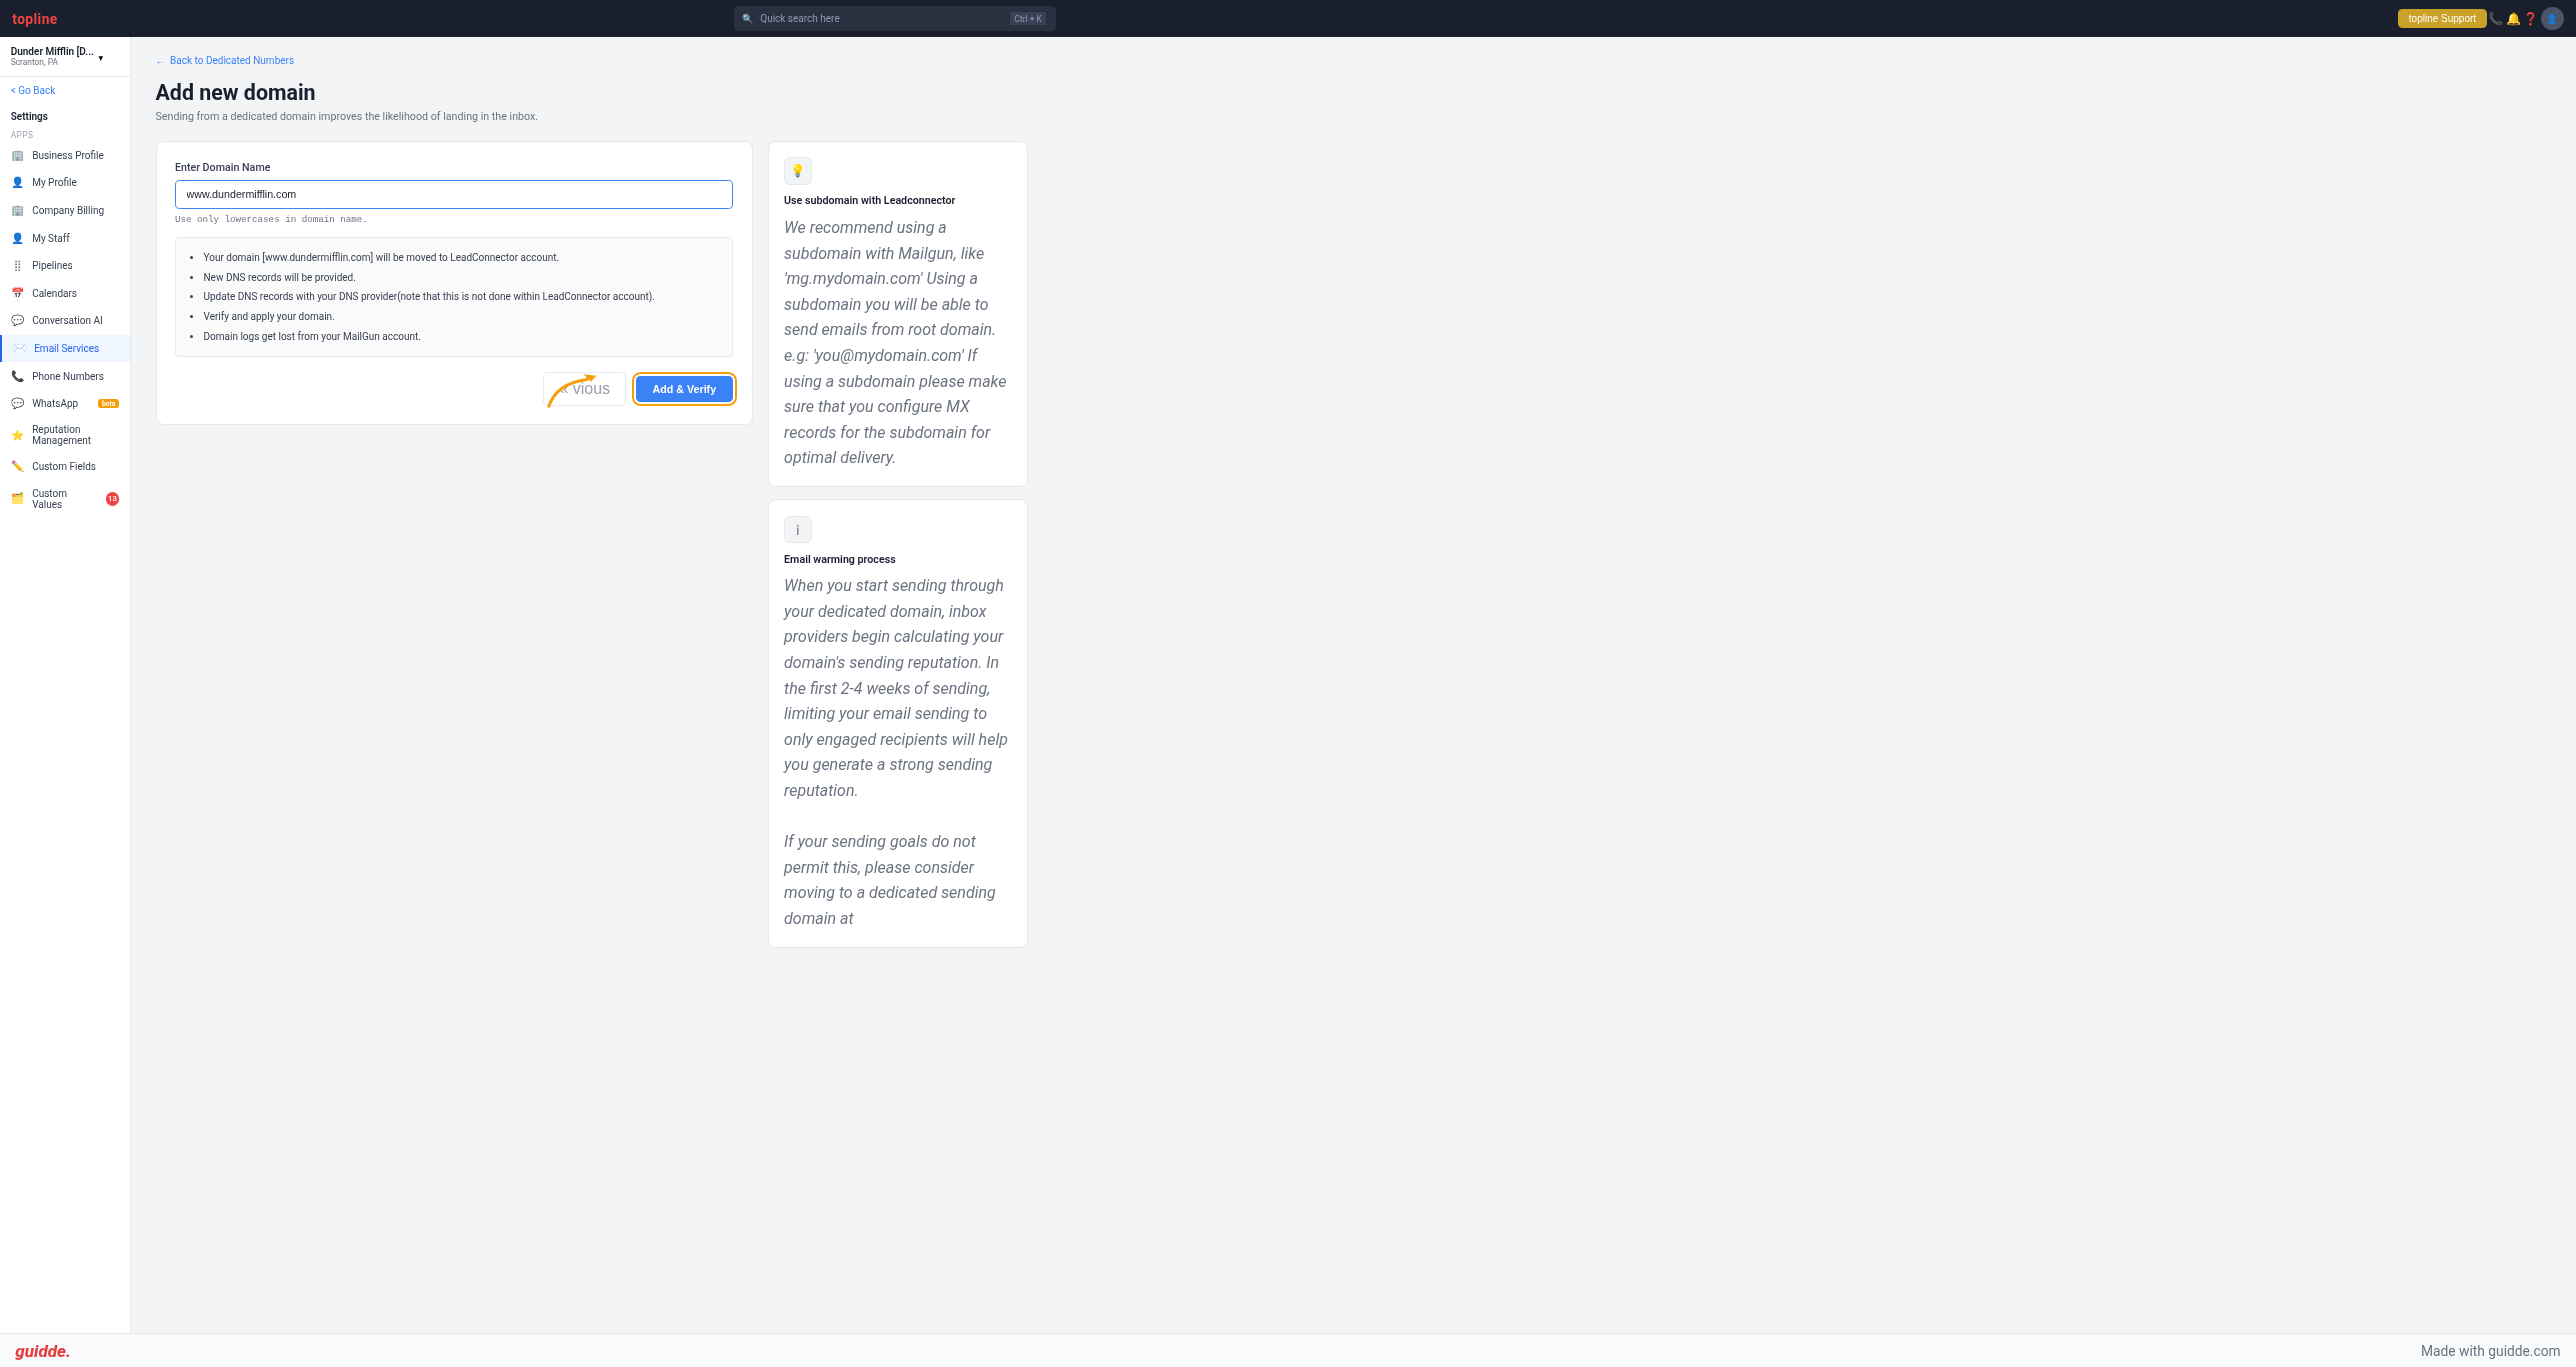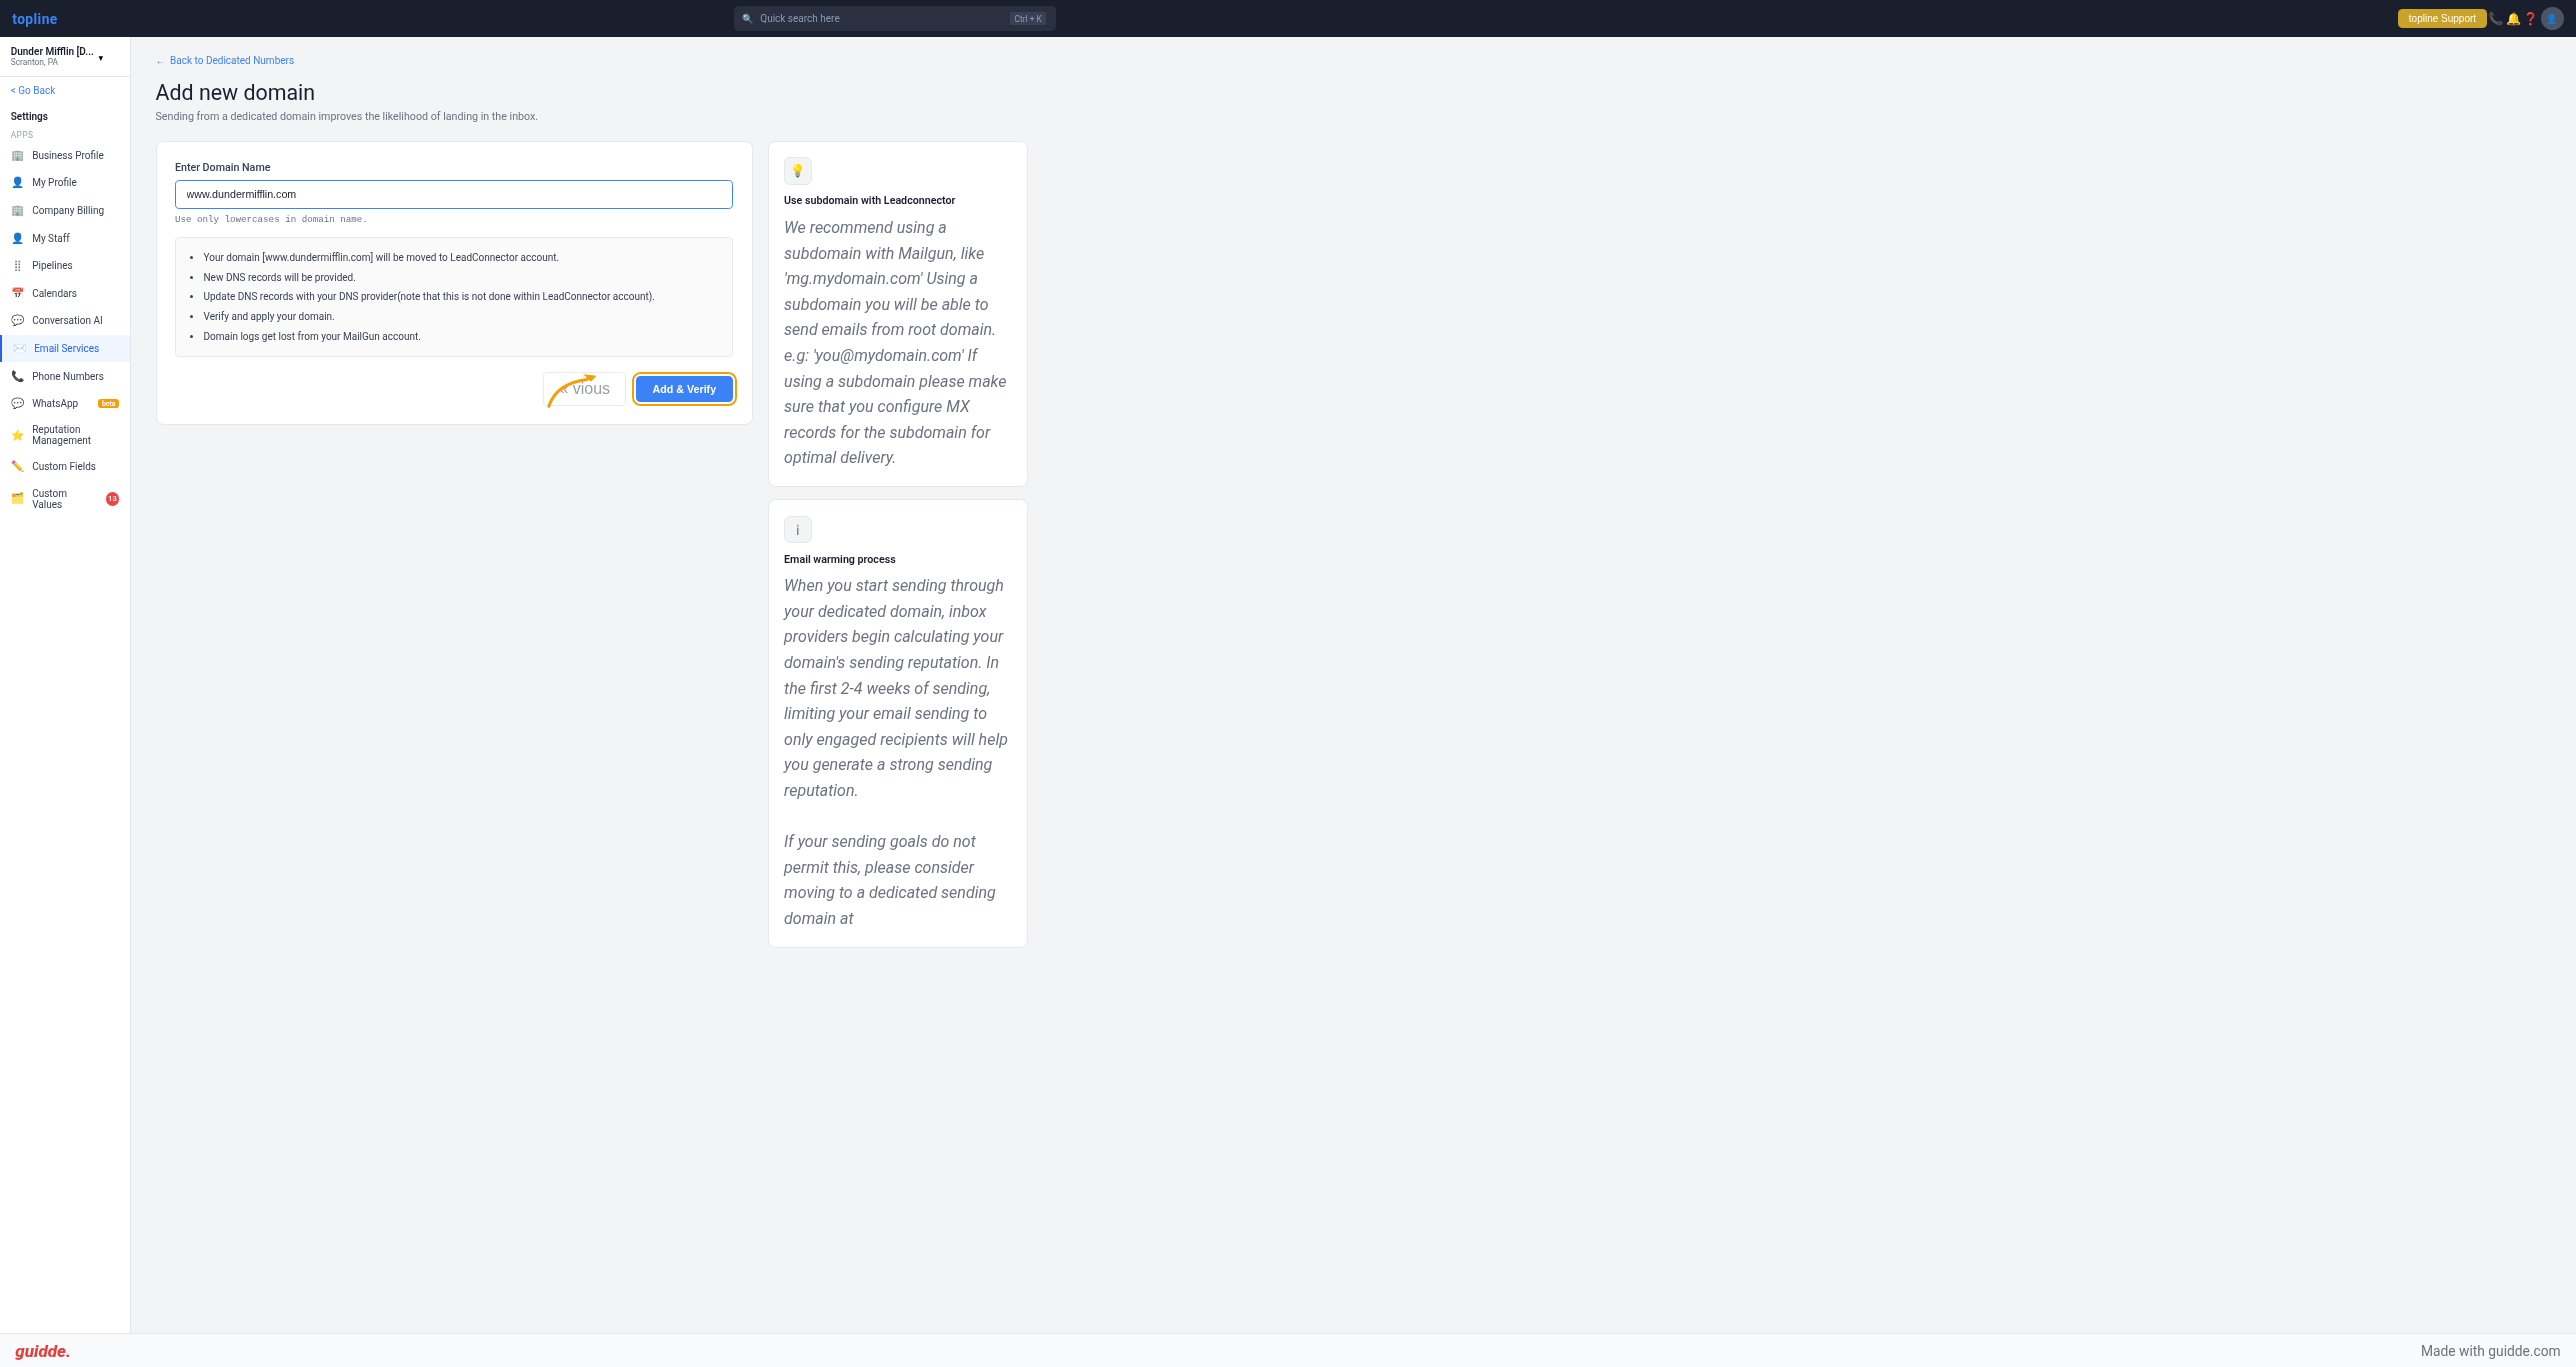--- a/index.html
+++ b/index.html
@@ -10,21 +10,21 @@
       background: #1a1f2e;
       height: 37px;
       display: flex;
       align-items: center;
       padding: 0 12.3px;
       gap: 9.2px;
       flex-shrink: 0;
       z-index: 100;
     }
     .topnav-logo {
-      color: #3b82f6;
+      color: #ef4444;
       font-weight: 700;
       font-size: 13.8px;
       letter-spacing: 0.4px;
       margin-right: 0;
     }
     .topnav-search {
       flex: 1;
       max-width: 322px;
       margin: 0 auto;
       background: #2a3040;
@@ -202,21 +202,21 @@
       align-items: center;
       gap: 4.6px;
       color: #3b82f6;
       font-size: 10px;
       cursor: pointer;
       margin-bottom: 13.8px;
     }
 
     .page-title {
       font-size: 21.4px;
-      font-weight: 400;
+      font-weight: 700;
       color: #1a1f2e;
       margin-bottom: 4.6px;
     }
     .page-subtitle {
       font-size: 10.7px;
       color: #6b7280;
       margin-bottom: 18.4px;
     }
 
     .form-layout {

